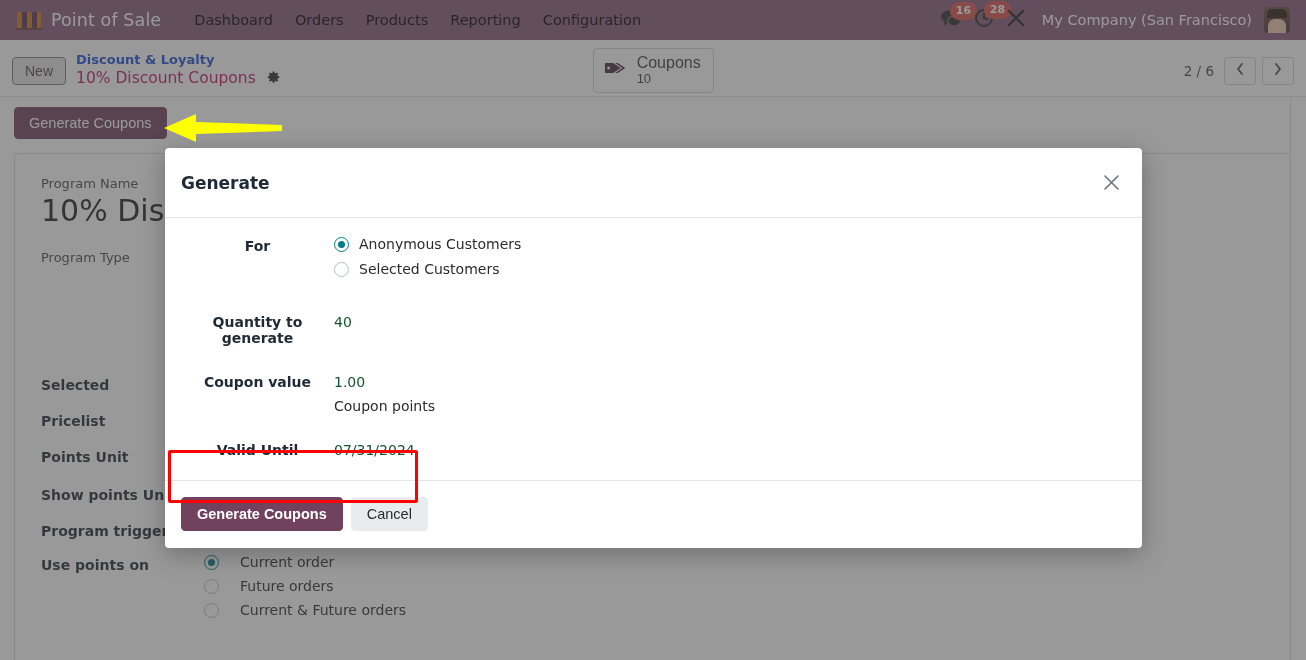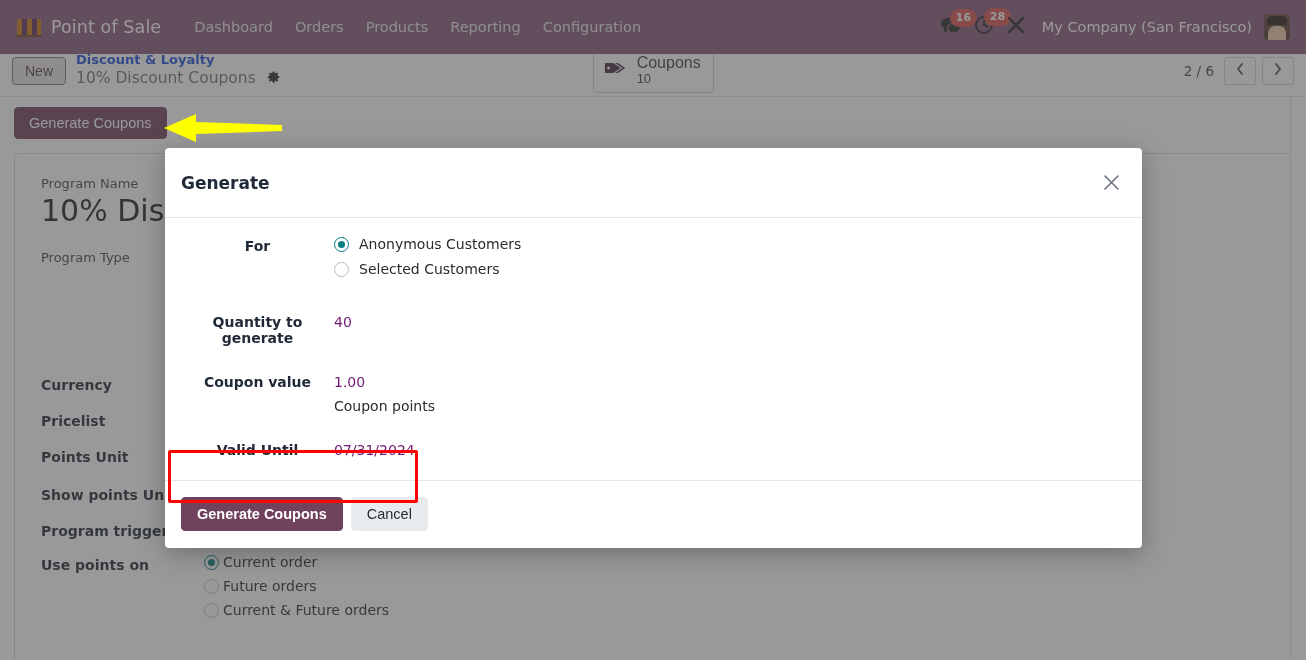--- a/index.html
+++ b/index.html
@@ -19,37 +19,37 @@
   }
   
   #dim-overlay {
     position: absolute; inset: 0;
     background: rgba(70,70,70,0.55);
     z-index: 40;
   }
 
   
   #navbar {
-    position: absolute; top: 0; left: 0; right: 0; height: 54px;
+    position: absolute; top: 0; left: 0; right: 0; height: 40px;
     background: #875a7b;
     display: flex; align-items: center;
     padding: 0 10px;
     z-index: 5;
   }
   .brand {
     display: flex; align-items: center; gap: 9px;
     margin-right: 22px; padding-left: 6px;
   }
   .brand-name {
     color: #ffffff; font-size: 17.5px; letter-spacing: .1px;
   }
   .pos-logo { width: 26px; height: 22px; display: block; }
 
   .nav-item {
-    color: #e5e5e5; font-size: 14.5px;
+    color: #000000; font-size: 14.5px;
     padding: 6px 11px; border-radius: 3px;
     white-space: nowrap; cursor: pointer;
   }
   .nav-spacer { flex: 1 1 auto; }
 
   .sys-icon-wrap {
     position: relative; display: flex; align-items: center;
     padding: 0 6px; cursor: pointer;
   }
   .sys-badge {
@@ -94,21 +94,21 @@
     color: #5a3d52; font-size: 14px;
     padding: 5px 12px; border-radius: 4px;
     margin-right: 10px; cursor: pointer;
   }
   .breadcrumb { line-height: 1.15; }
   .bc-parent {
     color: #1d4ed8; font-size: 13px; font-weight: 700;
     display: block; cursor: pointer;
   }
   .bc-current {
-    color: #737373; font-size: 15.5px;
+    color: #be185d; font-size: 15.5px;
     display: inline-block; margin-top: 2px;
   }
   .bc-gear { margin-left: 6px; cursor: pointer; vertical-align: -1px; }
   .cp-spacer { flex: 1 1 auto; }
 
   .stat-button {
     display: flex; align-items: center; gap: 9px;
     border: 1px solid #ced4da; background: #ffffff;
     border-radius: 4px; padding: 5px 12px 6px 10px;
     cursor: pointer;
@@ -158,21 +158,21 @@
     font-size: 14px; font-weight: 700; color: #1f2937;
     padding-top: 3px;
   }
   .field-value { font-size: 14px; color: #2b2b2b; padding-top: 3px; }
   .help-mark { color: #017e84; font-size: 10px; vertical-align: super; margin-left: 2px; }
   .bg-checkbox {
     width: 15px; height: 15px; border: 1px solid #9a9a9a;
     background: #fff; border-radius: 2px; margin-top: 5px;
   }
   .radio-line {
-    display: flex; align-items: center; gap: 4px;
+    display: flex; align-items: center; gap: 21px;
     margin-bottom: 8px; font-size: 14px; color: #2b2b2b;
   }
   .radio {
     width: 15px; height: 15px; border-radius: 50%;
     border: 1px solid #b6bdc2; background: #fff;
     flex: none; position: relative;
   }
   .radio.checked { border-color: #017e84; }
   .radio.checked::after {
     content: ""; position: absolute; left: 3px; top: 3px;
@@ -202,21 +202,21 @@
     display: flex; align-items: center; justify-content: center;
   }
   .modal-body { padding: 18px 16px 14px 16px; }
   .m-row { display: flex; align-items: flex-start; margin-bottom: 8px; }
   .m-label {
     width: 153px; flex: none;
     font-size: 14px; font-weight: 700; color: #1f2937;
     padding-top: 2px;
     text-align: center;
   }
-  .m-value { font-size: 14px; color: #701a75; padding-top: 2px; }
+  .m-value { font-size: 14px; color: #14532d; padding-top: 2px; }
   .m-radio-line {
     display: flex; align-items: center; gap: 10px;
     font-size: 14px; color: #2b2b2b; margin-bottom: 9px;
   }
   .m-radio {
     width: 15px; height: 15px; border-radius: 50%;
     border: 1px solid #b6bdc2; background: #fff;
     flex: none; position: relative; cursor: pointer;
   }
   .m-radio.checked { border: 1px solid #017e84; }
@@ -380,21 +380,21 @@
     <div class="sheet">
       <div class="field-title">Program Name</div>
       <div class="record-name">10% Dis</div>
 
       <div class="field-title">Program Type</div>
 
       <div class="gap-block"></div>
       <div class="gap-block"></div>
 
       <div class="field-row">
-        <div class="field-label">Currency</div>
+        <div class="field-label">Selected</div>
         <div class="field-value"></div>
       </div>
 
       <div class="field-row">
         <div class="field-label">Pricelist</div>
         <div class="field-value"></div>
       </div>
 
       <div class="field-row">
         <div class="field-label">Points Unit</div>

